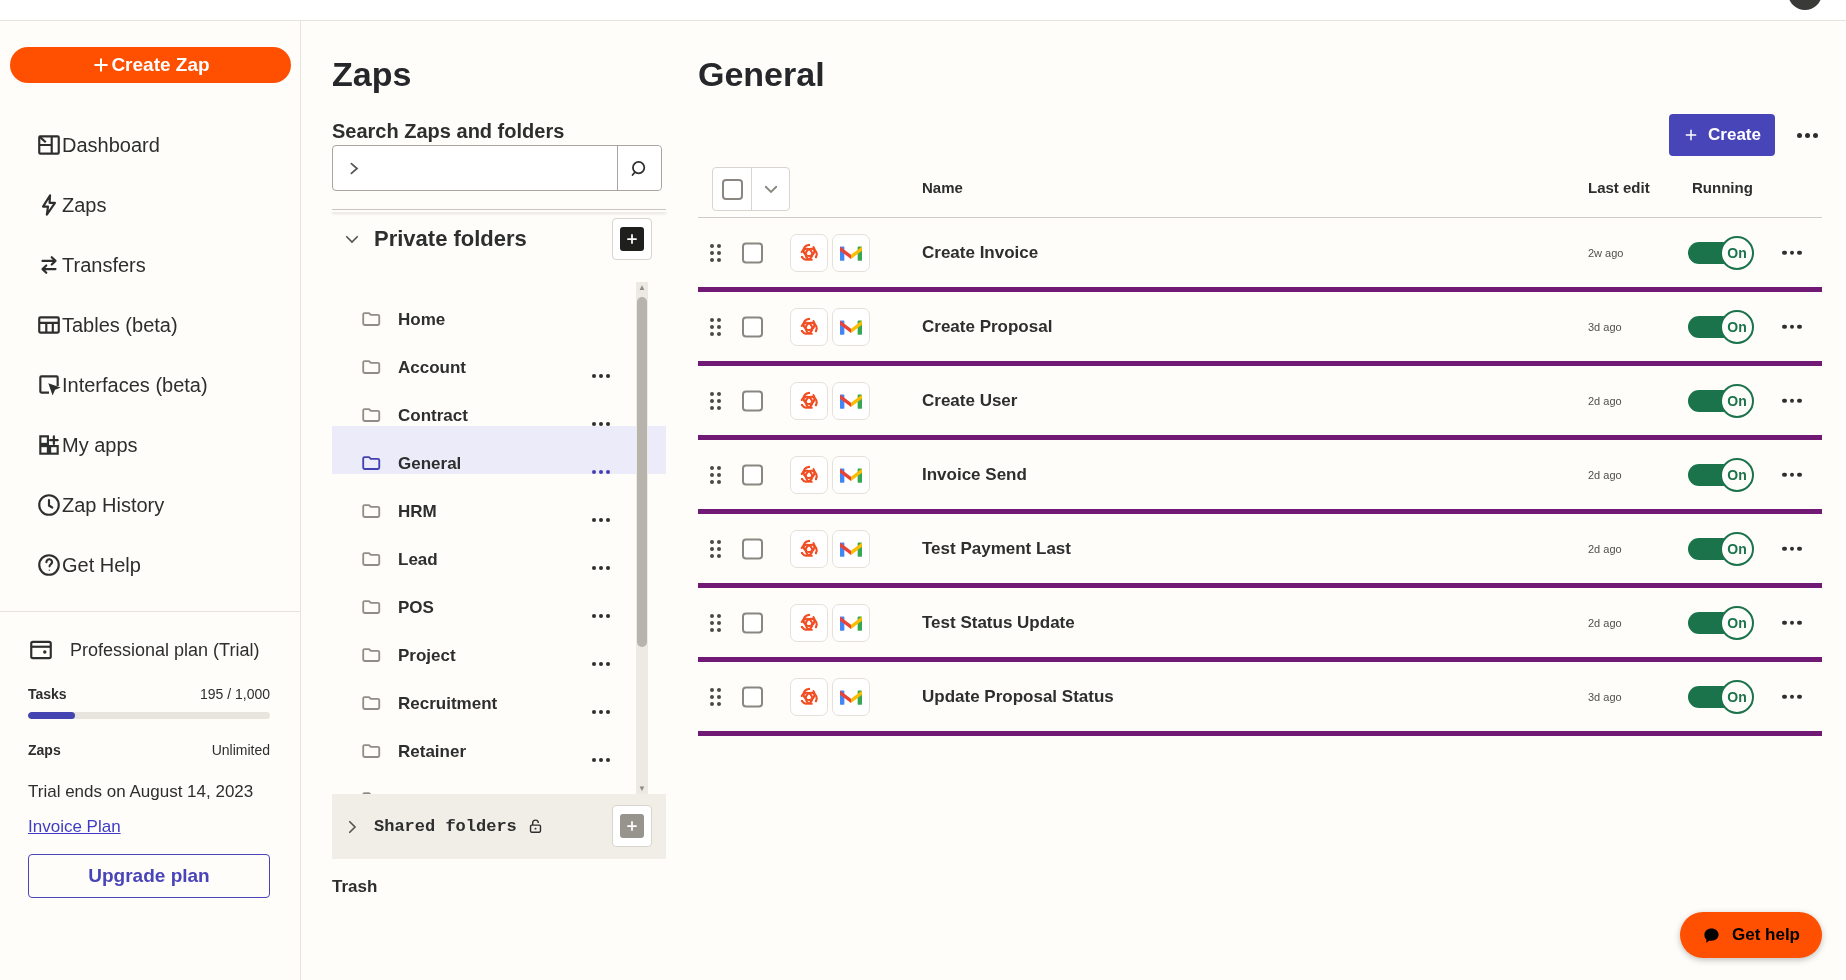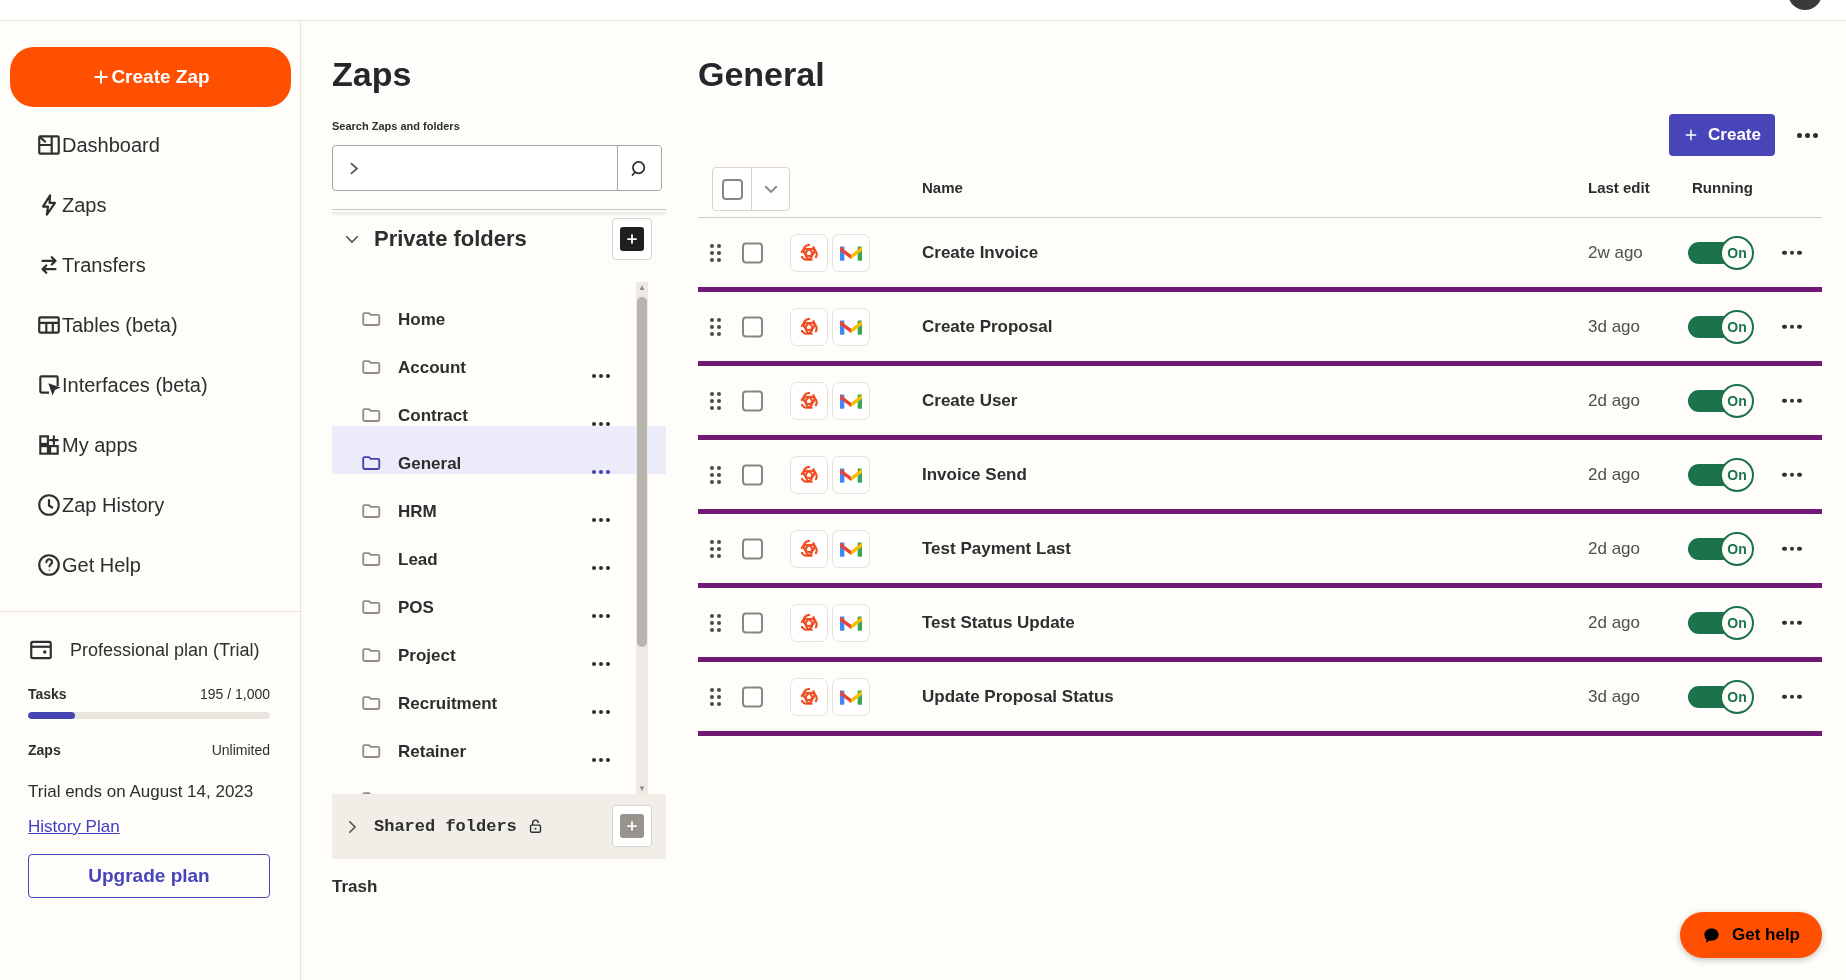--- a/index.html
+++ b/index.html
@@ -9,21 +9,21 @@
     background:#FFFDF9; color:#2D2E2E; position:relative; overflow:hidden;
   }
   
   .topbar { position:absolute; top:0; left:0; right:0; height:21px;
     background:#FFFFFF; border-bottom:1px solid #E8E4DD; overflow:hidden; z-index:5; }
   .avatar { position:absolute; left:1788px; top:-24px; width:34px; height:34px;
     border-radius:50%; background:#3A3A38; }
   
   .sidebar { position:absolute; left:0; top:21px; bottom:0; width:301px;
     border-right:1px solid #E8E4DD; }
-  .create-zap { position:absolute; left:10px; top:26px; width:281px; height:60px;
+  .create-zap { position:absolute; left:10px; top:26px; width:281px; height:36px;
     border:none; border-radius:24px; background:#FF4F00; color:#fff;
     font-family:inherit; font-size:19px; font-weight:700; cursor:pointer;
     display:flex; align-items:center; justify-content:center; }
   .create-zap svg { width:20px; height:20px; }
   .nav { position:absolute; top:94px; left:0; right:0; }
   .nav-item { height:60px; display:flex; align-items:center; padding-left:36px; cursor:pointer; }
   .nav-ico { width:26px; height:26px; display:inline-flex; }
   .nav-ico svg { width:26px; height:26px; }
   .nav-label { font-size:20px; }
   .side-divider { position:absolute; left:0; right:0; top:590px; border-top:1px solid #E8E4DD; }
@@ -37,21 +37,21 @@
   .progress > div { height:100%; border-radius:4px; background:#4545B1; }
   .plan-note { margin-top:24px; font-size:17px; }
   .plan-link { display:inline-block; margin-top:15px; font-size:17px; color:#3F3DC4;
     text-decoration:underline; cursor:pointer; }
   .upgrade { margin-top:17px; width:100%; height:44px; background:transparent;
     border:1px solid #4845B8; border-radius:4px; color:#4845B8;
     font-family:inherit; font-size:19px; font-weight:700; cursor:pointer; }
   
   .panel { position:absolute; left:301px; top:21px; bottom:0; width:365px; }
   .panel-title { position:absolute; left:31px; top:34px; font-size:34px; font-weight:700; color:#26272B; }
-  .search-label { position:absolute; left:31px; top:99px; font-size:11px; font-weight:700; }
+  .search-label { position:absolute; left:31px; top:99px; font-size:20px; font-weight:700; }
   .search-group { position:absolute; left:31px; top:124px; width:330px; height:46px;
     border:1px solid #A9A59E; border-radius:4px; background:#fff; display:flex; }
   .search-chevron { width:40px; display:flex; align-items:center; justify-content:center; color:#55534E; }
   .search-chevron svg { width:17px; height:17px; }
   .search-input { flex:1; border:none; outline:none; background:transparent;
     font-family:inherit; font-size:16px; min-width:0; }
   .search-btn { width:44px; border:none; border-left:1px solid #A9A59E; background:#fff;
     border-radius:0 4px 4px 0; display:flex; align-items:center; justify-content:center; cursor:pointer; }
   .search-btn svg { width:21px; height:21px; }
   .card-top { position:absolute; left:31px; top:188px; width:334px; height:3px;
@@ -118,21 +118,21 @@
   .zap-row { position:relative; height:74px; border-bottom:5px solid #701a75; }
   .zap-row > * { position:absolute; top:50%; transform:translateY(-50%); }
   .drag { left:12px; display:grid; grid-template-columns:4px 4px; gap:3px; cursor:grab; }
   .drag i { width:4px; height:4px; border-radius:50%; background:#4B4A46; }
   .zap-row .checkbox { left:44px; cursor:pointer; }
   .tile { width:38px; height:38px; background:#fff; border:1px solid #E5E1DA; border-radius:7px;
     display:flex; align-items:center; justify-content:center; }
   .tile svg { width:22px; height:22px; }
   .tile.t1 { left:92px; } .tile.t2 { left:134px; }
   .zname { left:224px; font-size:17px; font-weight:700; }
-  .zedit { left:890px; font-size:17px; color:#504F4B; }
+  .zedit { left:890px; font-size:11px; color:#504F4B; }
   .toggle { left:990px; width:66px; height:34px; cursor:pointer; }
   .toggle .track { position:absolute; left:0; top:6px; width:46px; height:22px;
     border-radius:11px; background:#1A734B; }
   .toggle .knob { position:absolute; right:0; top:0; width:34px; height:34px; border-radius:50%;
     background:#FFFDF9; border:2px solid #1A734B; color:#1A734B; font-size:14px; font-weight:700;
     display:flex; align-items:center; justify-content:center; }
   .zap-row .dots { left:1084px; display:inline-flex; } .zap-row .dots i { width:4.5px; height:4.5px; }
   
   .get-help { position:absolute; right:24px; bottom:22px; height:46px; padding:0 22px;
     border:none; border-radius:23px; background:#FF4F00; color:#000;
@@ -244,21 +244,21 @@
       <span>195 / 1,000</span>
     </div>
     <div class="progress">
         <div style="width: 19.5%;"></div>
       </div>
     <div class="plan-row">
       <span class="k">Zaps</span>
       <span>Unlimited</span>
     </div>
     <div class="plan-note">Trial ends on August 14, 2023</div>
-    <a class="plan-link">History Plan</a>
+    <a class="plan-link">Invoice Plan</a>
     <button class="upgrade">Upgrade plan</button>
   </div>
 </div>
 
 <div class="panel">
   <div class="panel-title">Zaps</div>
   <div class="search-label">Search Zaps and folders</div>
   <div class="search-group">
     <span class="search-chevron">
       <svg viewBox="0 0 24 24" fill="none" stroke="currentColor" stroke-width="2.4" stroke-linecap="round">

